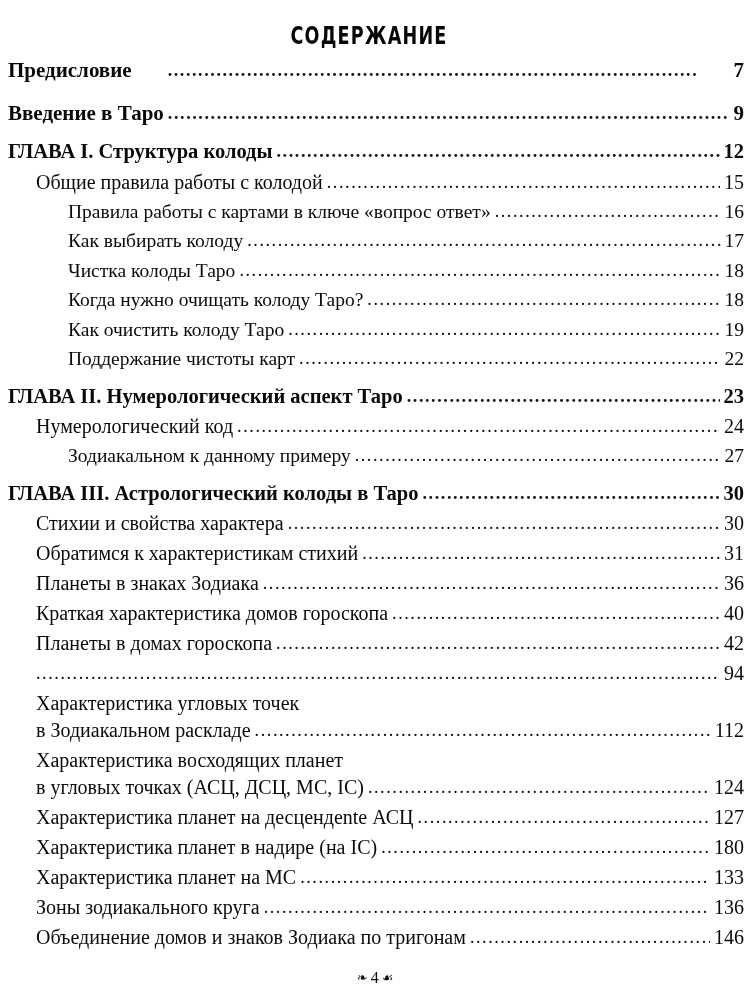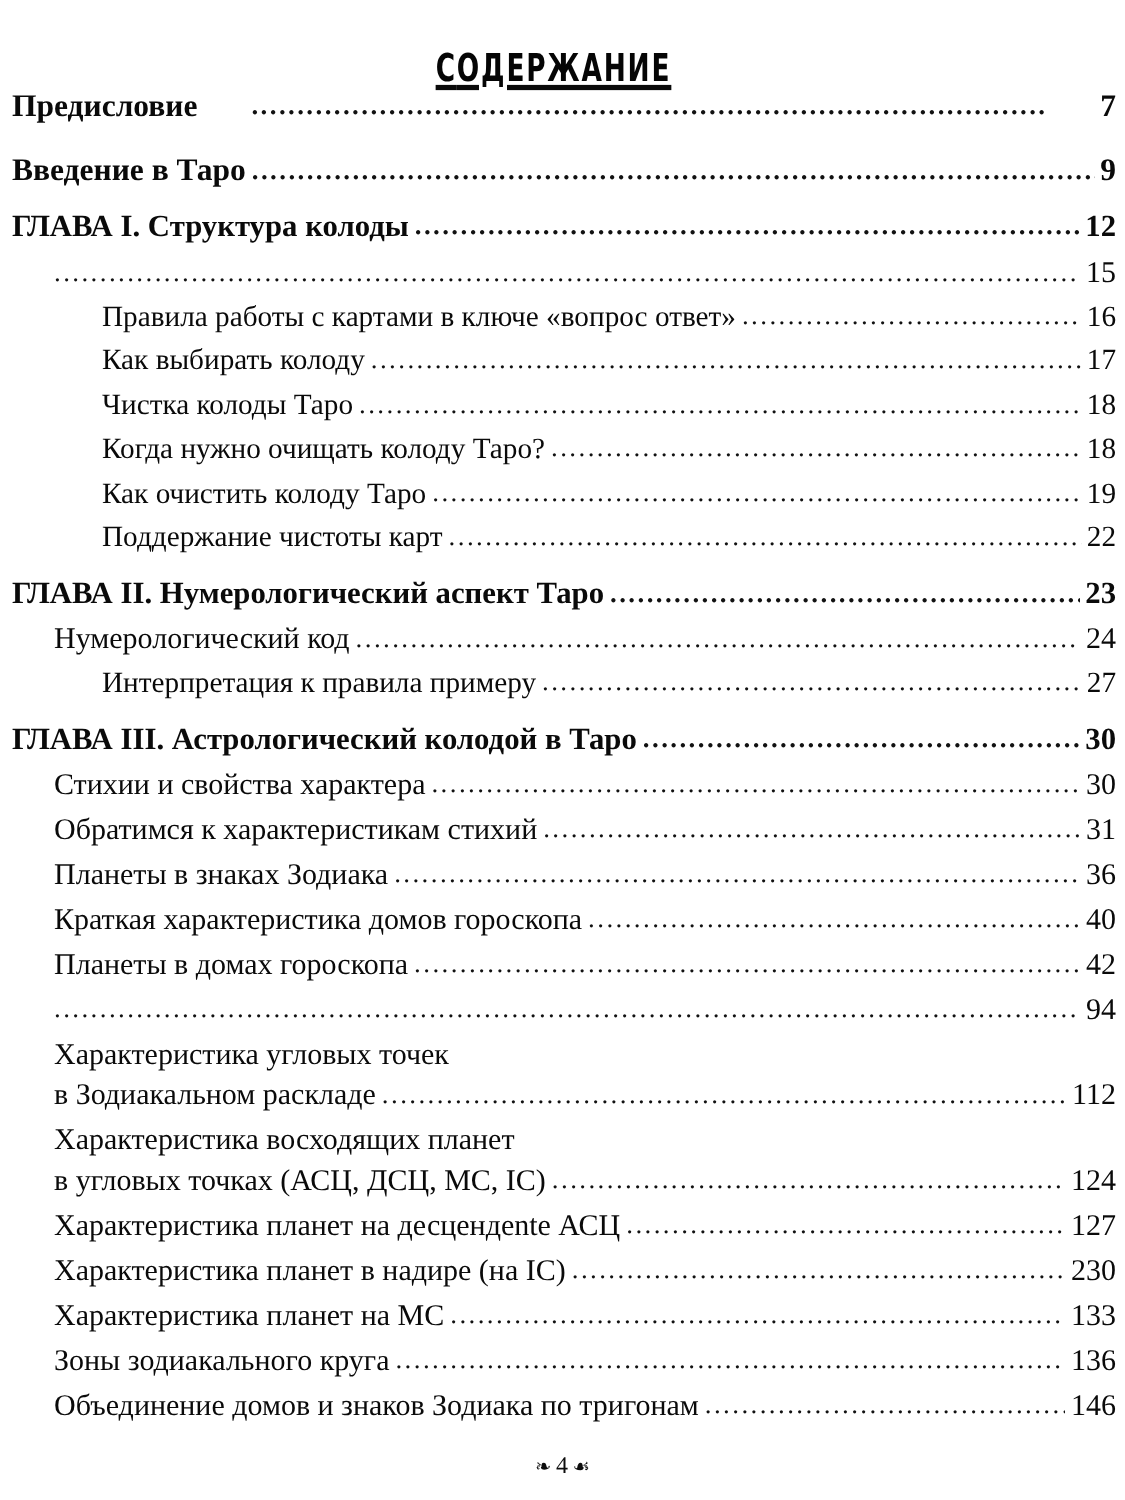--- a/index.html
+++ b/index.html
@@ -16,22 +16,21 @@
     font-family: "Liberation Serif", "DejaVu Serif", serif;
     color: #0a0a0a;
     -webkit-font-smoothing: antialiased;
   }
 
   .page {
     position: relative;
     width: 738px;
     height: 1000px;
     box-sizing: border-box;
-    padding: 16px;
-    text-decoration: underline;
+    padding: 5px;
   }
 
   
   .toc-title {
     text-align: center;
     font-family: "DejaVu Sans", "Liberation Sans", sans-serif;
     font-weight: 700;
     font-size: 31px;
     letter-spacing: 1.5px;
     font-variant: small-caps;
@@ -153,20 +152,21 @@
         <span class="label">Введение в Таро</span>
         <span class="leader">................................................................................................................................................................</span>
         <span class="page-num">9</span>
       </div>
       <div class="entry lvl-chapter ind-0 sp-chapter">
         <span class="label">ГЛАВА I. Структура колоды</span>
         <span class="leader">................................................................................................................................................................</span>
         <span class="page-num">12</span>
       </div>
       <div class="entry lvl-1 ind-1 sp-row">
+        <span class="label">Общие правила работы с колодой</span>
         <span class="leader">................................................................................................................................................................</span>
         <span class="page-num">15</span>
       </div>
       <div class="entry lvl-2 ind-2 sp-row">
         <span class="label">Правила работы с картами в ключе «вопрос ответ»</span>
         <span class="leader">................................................................................................................................................................</span>
         <span class="page-num">16</span>
       </div>
       <div class="entry lvl-2 ind-2 sp-row">
         <span class="label">Как выбирать колоду</span>
@@ -197,26 +197,26 @@
         <span class="label">ГЛАВА II. Нумерологический аспект Таро</span>
         <span class="leader">................................................................................................................................................................</span>
         <span class="page-num">23</span>
       </div>
       <div class="entry lvl-1 ind-1 sp-row">
         <span class="label">Нумерологический код</span>
         <span class="leader">................................................................................................................................................................</span>
         <span class="page-num">24</span>
       </div>
       <div class="entry lvl-2 ind-2 sp-row">
-        <span class="label">Интерпретация к правила примеру</span>
+        <span class="label">Зодиакальном к данному примеру</span>
         <span class="leader">................................................................................................................................................................</span>
         <span class="page-num">27</span>
       </div>
       <div class="entry lvl-chapter ind-0 sp-chapter">
-        <span class="label">ГЛАВА III. Астрологический колодой в Таро</span>
+        <span class="label">ГЛАВА III. Астрологический колоды в Таро</span>
         <span class="leader">................................................................................................................................................................</span>
         <span class="page-num">30</span>
       </div>
       <div class="entry lvl-1 ind-1 sp-row">
         <span class="label">Стихии и свойства характера</span>
         <span class="leader">................................................................................................................................................................</span>
         <span class="page-num">30</span>
       </div>
       <div class="entry lvl-1 ind-1 sp-row">
         <span class="label">Обратимся к характеристикам стихий</span>
@@ -259,21 +259,21 @@
         <span class="page-num">124</span>
       </div>
       <div class="entry lvl-1 ind-1 sp-row">
         <span class="label">Характеристика планет на десцендente АСЦ</span>
         <span class="leader">................................................................................................................................................................</span>
         <span class="page-num">127</span>
       </div>
       <div class="entry lvl-1 ind-1 sp-row">
         <span class="label">Характеристика планет в надире (на IC)</span>
         <span class="leader">................................................................................................................................................................</span>
-        <span class="page-num">230</span>
+        <span class="page-num">180</span>
       </div>
       <div class="entry lvl-1 ind-1 sp-row">
         <span class="label">Характеристика планет на МС</span>
         <span class="leader">................................................................................................................................................................</span>
         <span class="page-num">133</span>
       </div>
       <div class="entry lvl-1 ind-1 sp-row">
         <span class="label">Зоны зодиакального круга</span>
         <span class="leader">................................................................................................................................................................</span>
         <span class="page-num">136</span>

